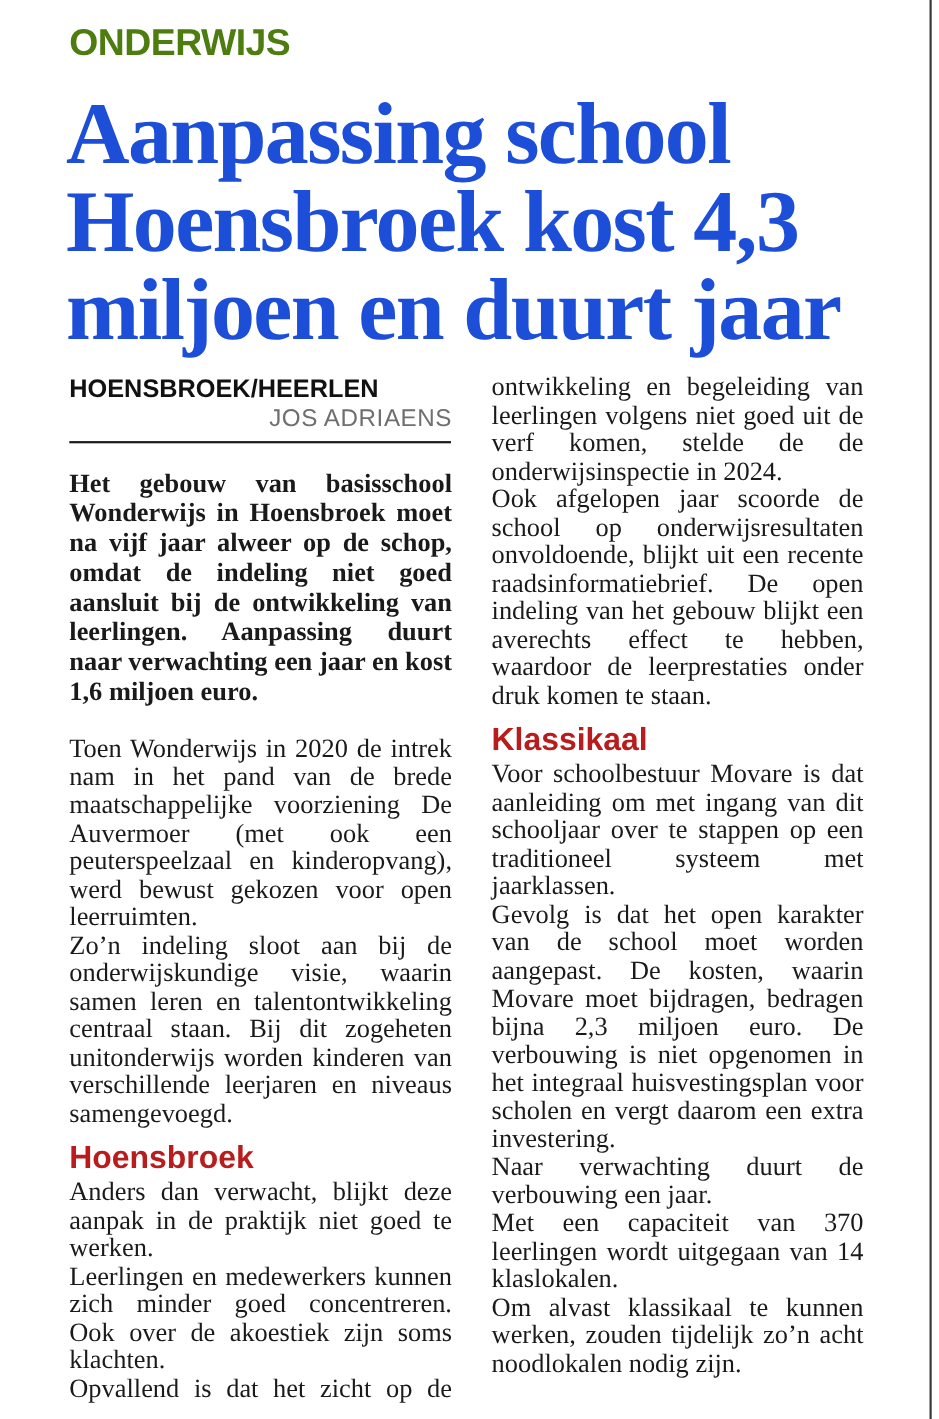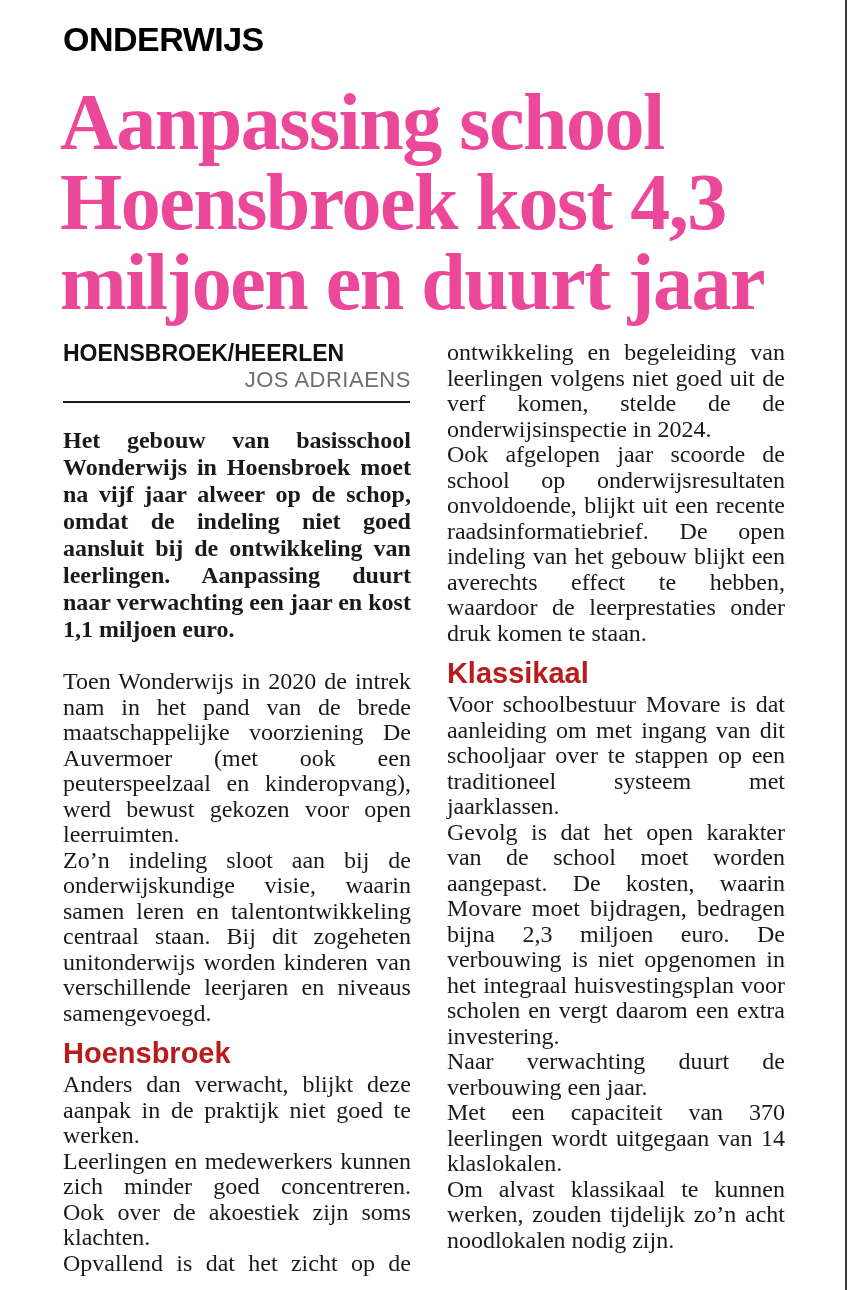--- a/index.html
+++ b/index.html
@@ -8,21 +8,21 @@
     font-family:"Liberation Serif", serif; color:#1a1a1a; overflow:hidden;
   }
   .kicker {
     position:absolute; left:63px; top:22px;
     font-family:"Liberation Sans", sans-serif; font-weight:bold;
     font-size:34px; line-height:34px; letter-spacing:-0.5px;
   }
   .headline {
     position:absolute; left:60px; top:82px; width:760px; margin:0;
     font-family:"Liberation Serif", serif; font-weight:700;
-    font-size:80px; line-height:80px; letter-spacing:-1.5px; color:#ec4899;
+    font-size:80px; line-height:80px; letter-spacing:-1.5px; color:#1d4ed8;
   }
   .headline .hl { display:block; }
   .columns {
     position:absolute; left:63px; top:340px; width:722px;
     display:flex; gap:36px;
   }
   .col-left  { width:356px; }
   .col-right { width:346px; }
   .dateline {
     font-family:"Liberation Sans", sans-serif; font-weight:bold;
@@ -45,37 +45,37 @@
     font-family:"Liberation Sans", sans-serif; font-weight:bold;
     font-size:29px; line-height:30px; margin:12px 0 4px 0; color:#b91c1c;
   }
   .page-rule { position:absolute; top:0; right:7px; width:2px; height:1290px; }
 </style>
 </head>
 <body>
 
 <div class="page">
 
-  <div class="kicker" style="color: #000000;">ONDERWIJS</div>
+  <div class="kicker" style="color: #4d7c0f;">ONDERWIJS</div>
 
   <h1 class="headline">
     <span class="hl">Aanpassing school</span>
     <span class="hl">Hoensbroek kost 4,3</span>
     <span class="hl">miljoen en duurt jaar</span>
   </h1>
 
   <div class="columns">
 
     <div class="col col-left">
       <div class="byline">
         <div class="dateline">HOENSBROEK/HEERLEN</div>
         <div class="author">JOS ADRIAENS</div>
         <div class="byline-rule"></div>
       </div>
-      <p class="intro">Het gebouw van basisschool Wonderwijs in Hoensbroek moet na vijf jaar alweer op de schop, omdat de indeling niet goed aansluit bij de ontwikkeling van leerlingen. Aanpassing duurt naar verwachting een jaar en kost 1,1 miljoen euro.</p>
+      <p class="intro">Het gebouw van basisschool Wonderwijs in Hoensbroek moet na vijf jaar alweer op de schop, omdat de indeling niet goed aansluit bij de ontwikkeling van leerlingen. Aanpassing duurt naar verwachting een jaar en kost 1,6 miljoen euro.</p>
       <div class="blocks">
           <p class="paragraph">Toen Wonderwijs in 2020 de intrek nam in het pand van de brede maatschappelijke voorziening De Auvermoer (met ook een peuterspeelzaal en kinderopvang), werd bewust gekozen voor open leerruimten.</p>
           <p class="paragraph">Zo’n indeling sloot aan bij de onderwijskundige visie, waarin samen leren en talentontwikkeling centraal staan. Bij dit zogeheten unitonderwijs worden kinderen van verschillende leerjaren en niveaus samengevoegd.</p>
           <h2 class="heading">Hoensbroek</h2>
           <p class="paragraph">Anders dan verwacht, blijkt deze aanpak in de praktijk niet goed te werken.</p>
           <p class="paragraph">Leerlingen en medewerkers kunnen zich minder goed concentreren. Ook over de akoestiek zijn soms klachten.</p>
           <p class="paragraph cont">Opvallend is dat het zicht op de</p>
         </div>
     </div>
 

